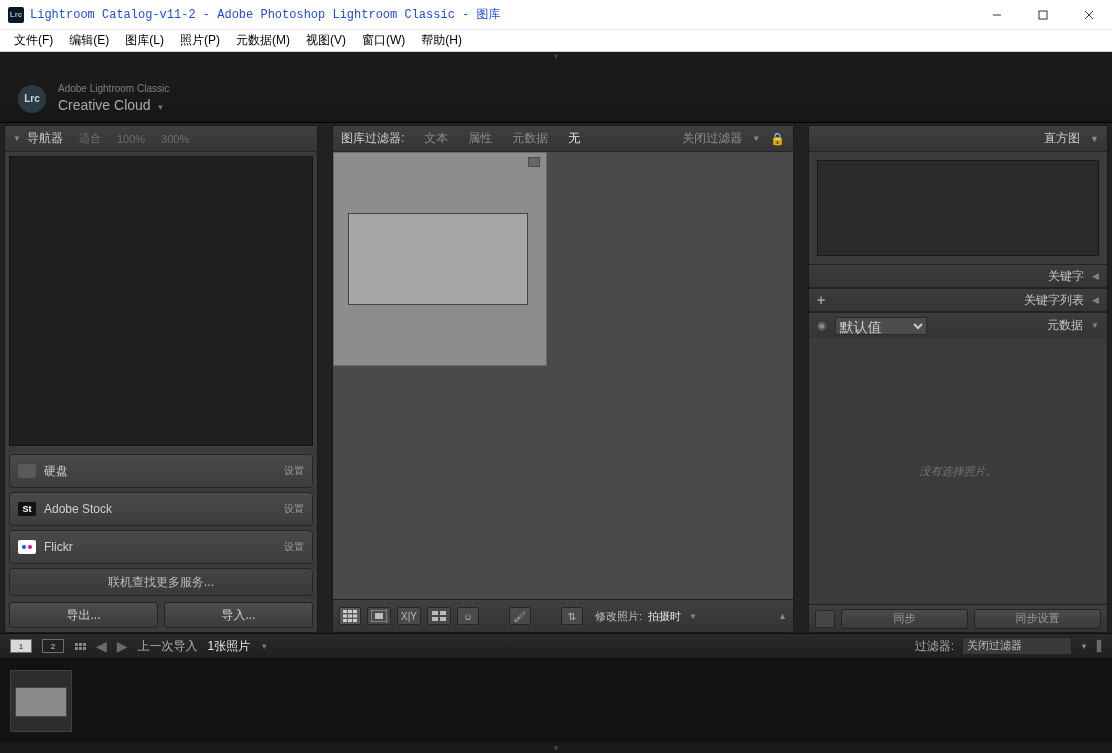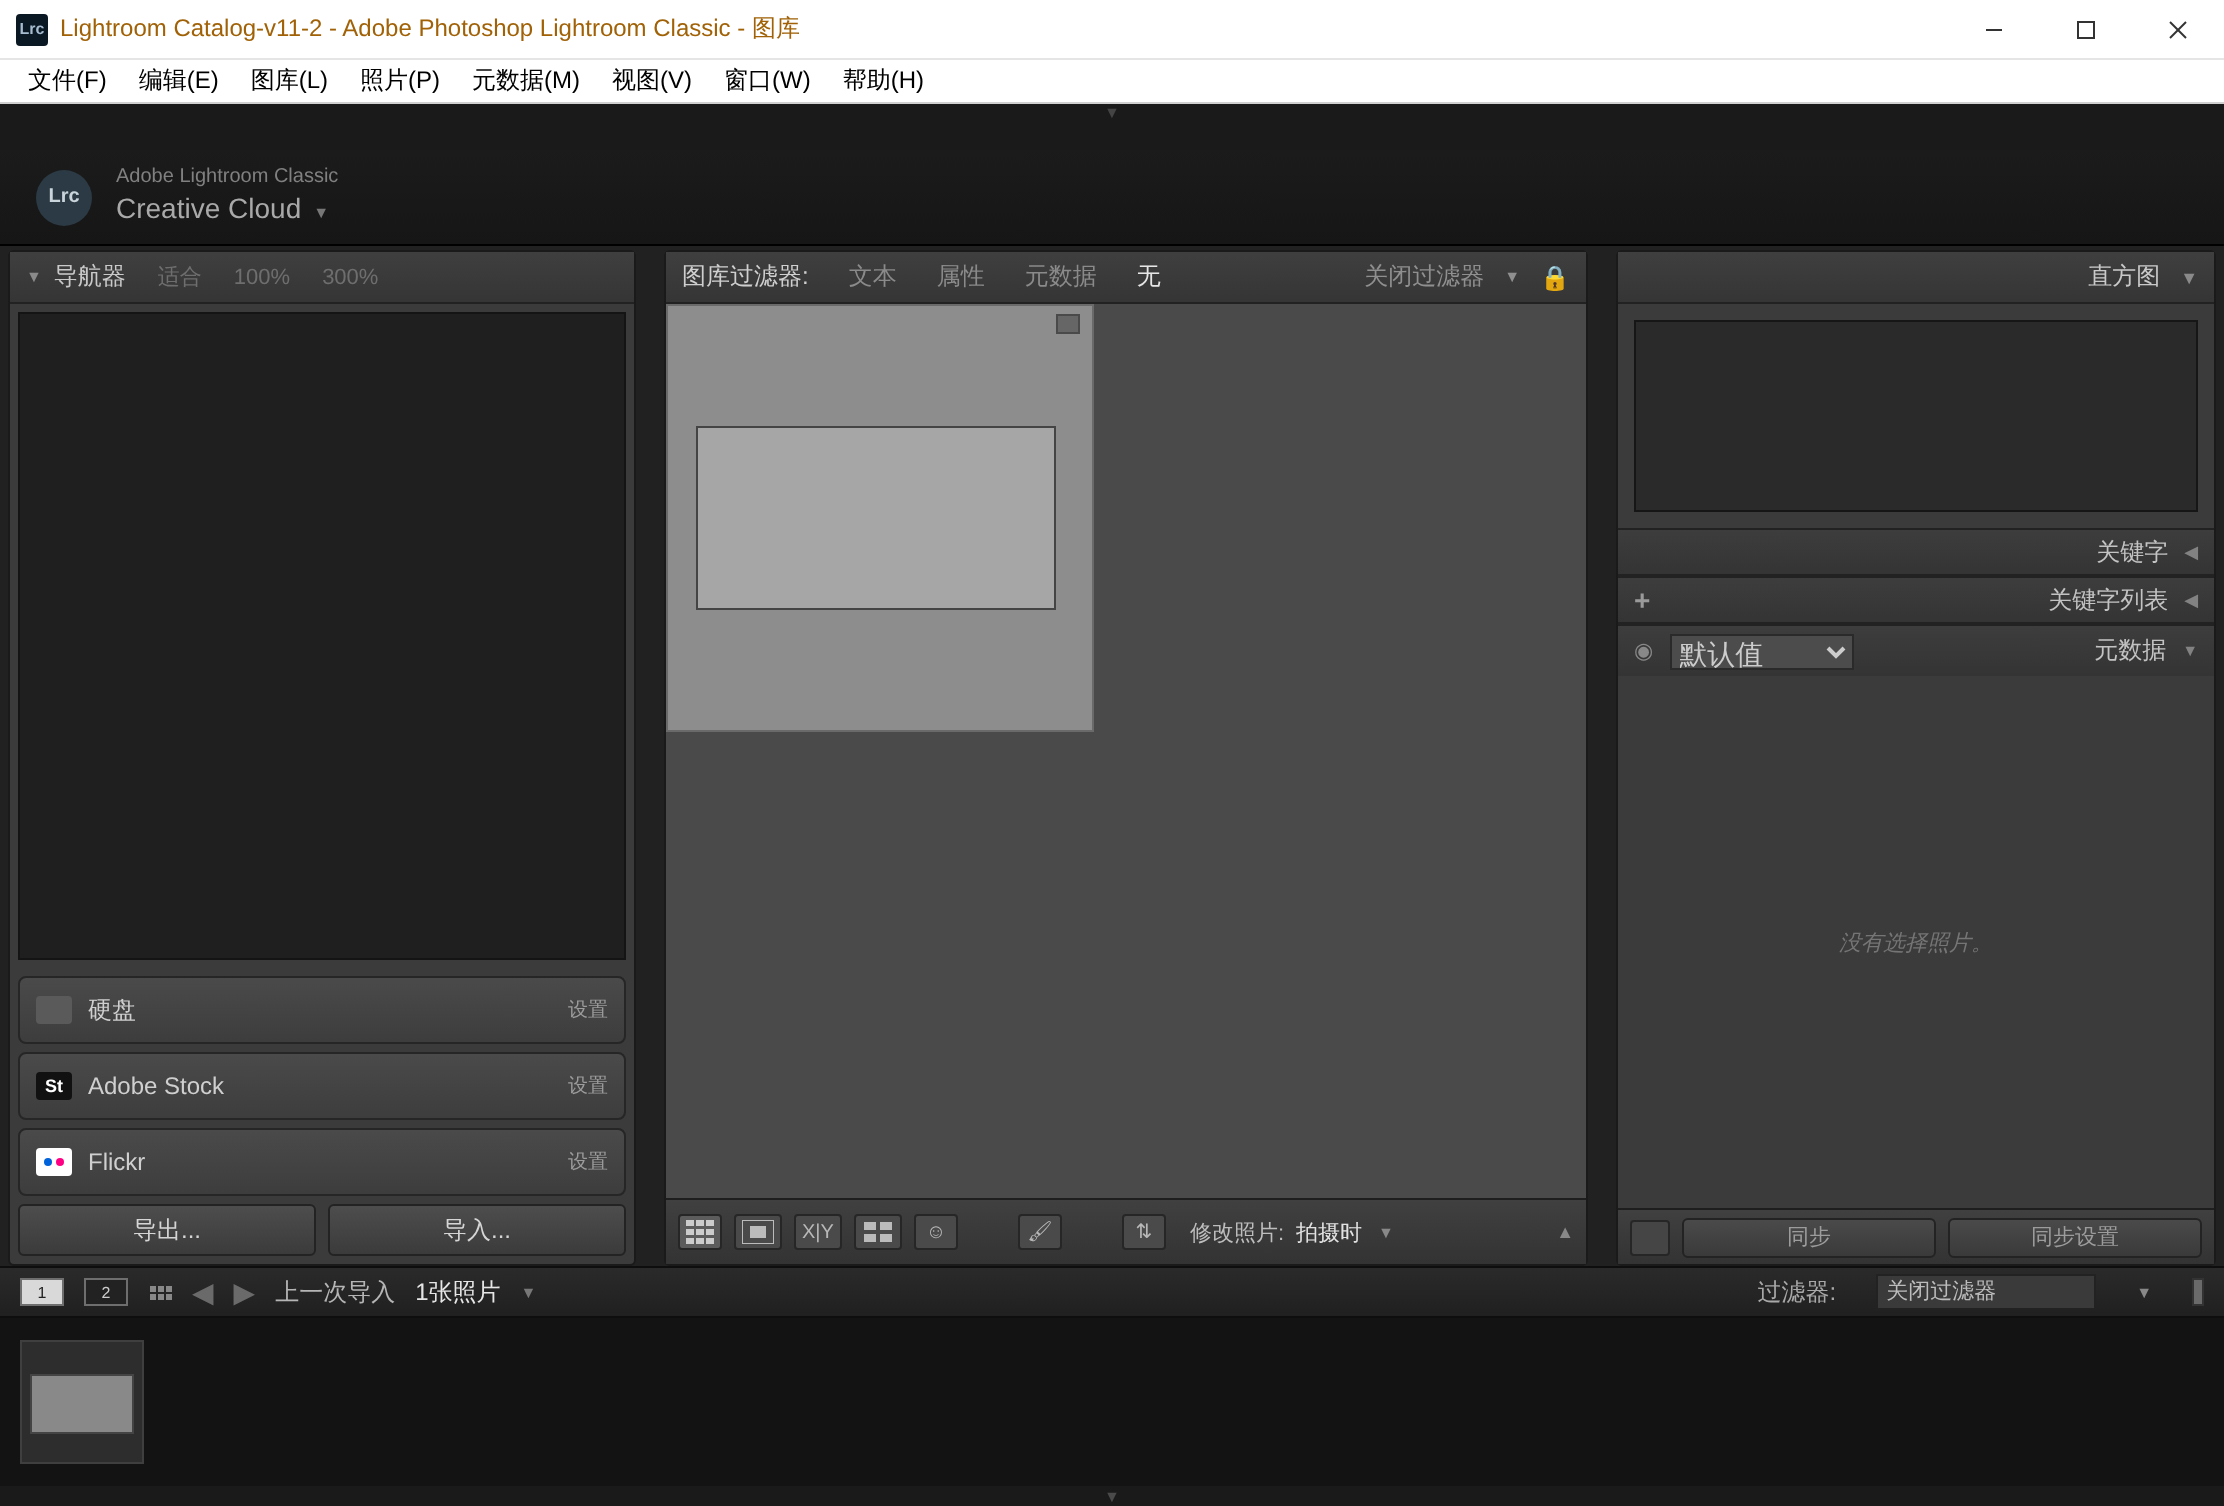--- a/index.html
+++ b/index.html
@@ -1,19 +1,19 @@
 <!DOCTYPE html>
 <html><head>
 <meta charset="utf-8">
 <style>
 * { box-sizing: border-box; margin: 0; padding: 0; font-family: "Microsoft YaHei", "Segoe UI", sans-serif; user-select: none; }
 html, body { width: 1112px; height: 753px; background: #fff; overflow: hidden; }
 .titlebar { height: 30px; background: #fff; display: flex; align-items: center; padding-left: 8px; border-bottom: 1px solid #e5e5e5;}
 .titlebar .appicon { width: 16px; height: 16px; background: #0a1824; color:#a6bccf; font-size:8px; font-weight:bold; display:flex; align-items:center; justify-content:center; border-radius:2px; margin-right:6px;}
-.titlebar .title { font-size: 12px; color: #a16207; flex:1;}
+.titlebar .title { font-size: 12px; color: #1d4ed8; flex:1;font-family:Liberation Mono, monospace;}
 .titlebar .winbtns { display:flex; height:100%;}
 .titlebar .winbtn { width:46px; display:flex; align-items:center; justify-content:center; font-size:10px; color:#333;}
 .titlebar .winbtn svg { width:10px; height:10px;}
 .menubar { height: 22px; background:#fff; display:flex; align-items:center; padding-left:6px; border-bottom:1px solid #d0d0d0;}
 .menubar .menuitem { font-size:12px; color:#000; padding:0 8px; height:100%; display:flex; align-items:center;}
 .app { height: calc(753px - 30px - 22px); background:#1a1a1a; display:flex; flex-direction:column; position: relative;}
 .topband { height:48px; background: linear-gradient(#1b1b1b,#161616); border-bottom:1px solid #000; display:flex; align-items:center; padding:0 18px; margin-top:14px;}
 .lrc-logo { width:28px; height:28px; border-radius:50%; background:#2b3a44; color:#c9d4db; font-size:10px; font-weight:bold; display:flex; align-items:center; justify-content:center;}
 .brand { margin-left:12px; color:#808080; line-height:1.2;}
 .brand .b1{ font-size:10px; display: block;}
@@ -73,21 +73,21 @@
 .syncrow .sw { width:20px; height:18px; border:1px solid #262626; background:#454545; border-radius:2px;}
 .syncrow .sbtn { flex:1; height:20px; background: linear-gradient(#4a4a4a,#3a3a3a); border:1px solid #232323; border-radius:3px; color:#9c9c9c; font-size:11px; display:flex; align-items:center; justify-content:center;}
 .filmstrip-bar { height:26px; background: linear-gradient(#2a2a2a,#202020); border-top:1px solid #0e0e0e; border-bottom:1px solid #0e0e0e; display:flex; align-items:center; padding:0 10px; color:#a8a8a8; font-size:12px; gap:10px;}
 .filmstrip-bar .scrn{ width:22px; height:14px; border:1px solid #6e6e6e; background:#222; font-size:8px; color:#ccc; display:flex; align-items:center; justify-content:center;}
 .filmstrip-bar .scrn.active{ background:#d9d9d9; color:#222;}
 .filmstrip-bar .gridicon span{ width:3px; height:3px; background:#888; display:inline-block; margin:0.5px;}
 .filmstrip-bar .gridicon { display:grid; grid-template-columns:repeat(3,4px); grid-template-rows:repeat(2,4px);}
 .filmstrip-bar .arrow{ color:#6a6a6a; font-size:14px;}
 .filmstrip-bar .crumb{ color:#b5b5b5;}
 .filmstrip-bar .count{ color:#e6e6e6;}
-.filmstrip-bar .far-right{ margin-left:auto; display:flex; align-items:center; gap:20px;}
+.filmstrip-bar .far-right{ margin-left:auto; display:flex; align-items:center; gap:8px;}
 .filmstrip-bar .filtsel{ background:#3a3a3a; border:1px solid #222; color:#bcbcbc; font-size:11px; height:18px; padding:0 4px; width: 110px;}
 .filmstrip-bar .slider{ width:6px; height:14px; background:#6a6a6a; border:1px solid #333;}
 .filmstrip { height:84px; background:#131313; display:flex; align-items:center; padding:6px 10px; gap:8px; position: relative;}
 .filmstrip .fcell{ width:62px; height:62px; background:#2d2d2d; border:1px solid #3f3f3f; position:relative;}
 .filmstrip .fcell .ft{ position:absolute; left:4px; top:16px; width:52px; height:30px; background:#898989; border:1px solid #444;}
 .collapse-handle{ height: 10px; background:#1a1a1a; display: flex; align-items:center; justify-content:center; color:#4a4a4a; font-size:8px;}
 .pretop { height: 9px; background:#1a1a1a; display:flex; align-items:center; justify-content:center; color:#444; font-size:8px;}
 </style>
 </head>
 <body>
@@ -160,20 +160,21 @@
           <span class="set">设置</span>
         </div>
         <div class="svcrow">
           <div class="icon fl-icon">
               <span style="background:#0063dc"></span>
               <span style="background:#ff0084;margin-left:2px"></span>
             </div>
           <span>Flickr</span>
           <span class="set">设置</span>
         </div>
+        <div class="find-more">联机查找更多服务...</div>
         <div class="impexp">
           <div class="bigbtn">导出...</div>
           <div class="bigbtn">导入...</div>
         </div>
       </div>
     </div>
 
     <div class="panel center">
       <div class="filterbar">
         <span class="lbl">图库过滤器:</span>

